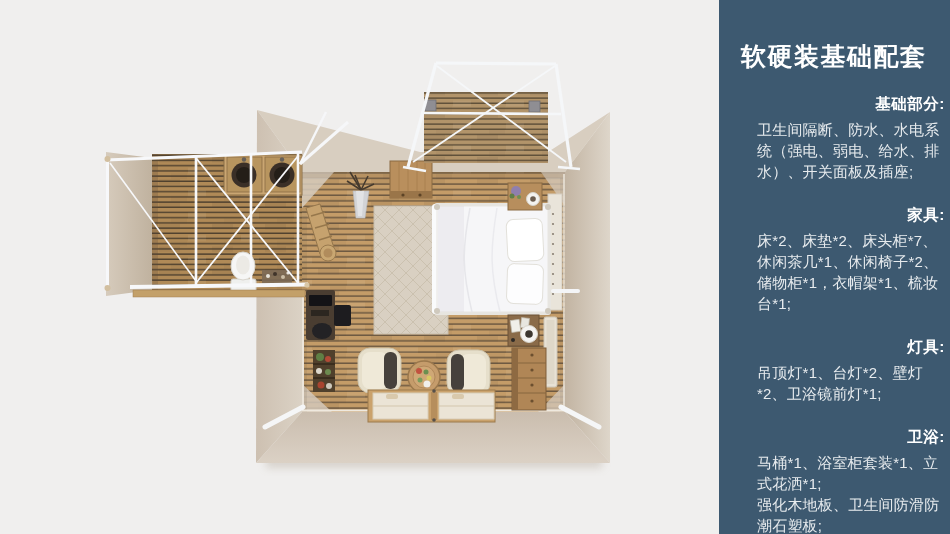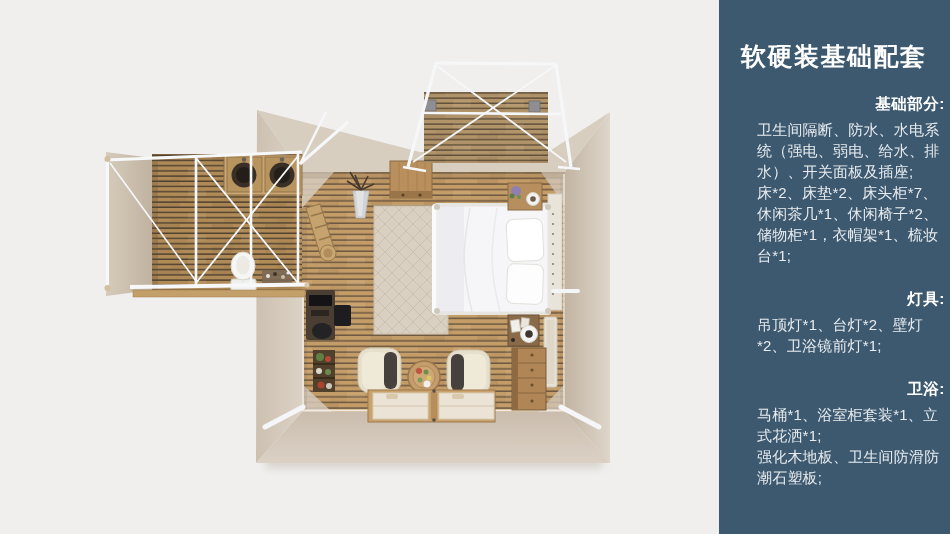--- a/index.html
+++ b/index.html
@@ -352,20 +352,21 @@
   </div>
 
   <aside class="sidebar">
     <h1>软硬装基础配套</h1>
     <div class="sections">
       <section class="spec">
         <h2>基础部分:</h2>
         <p>卫生间隔断、防水、水电系统（强电、弱电、给水、排水）、开关面板及插座;</p>
       </section>
       <section class="spec">
+        <h2>家具:</h2>
         <p>床*2、床垫*2、床头柜*7、休闲茶几*1、休闲椅子*2、储物柜*1，衣帽架*1、梳妆台*1;</p>
       </section>
       <section class="spec">
         <h2>灯具:</h2>
         <p>吊顶灯*1、台灯*2、壁灯*2、卫浴镜前灯*1;</p>
       </section>
       <section class="spec">
         <h2>卫浴:</h2>
         <p>马桶*1、浴室柜套装*1、立式花洒*1;</p>
       </section>

